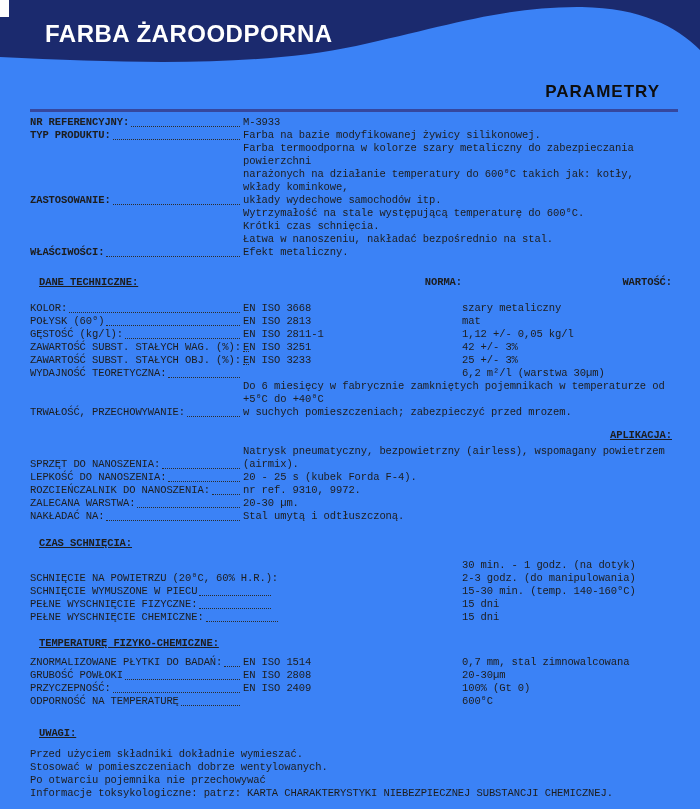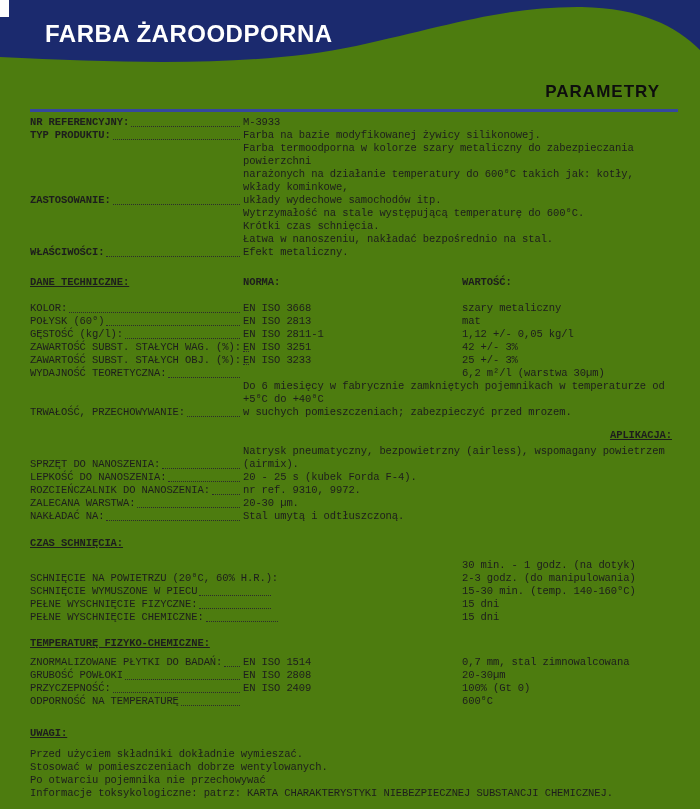--- a/index.html
+++ b/index.html
@@ -1,37 +1,37 @@
 <!DOCTYPE html>
 <html><head>
 <meta charset="utf-8">
 <style>
   html,body{margin:0;padding:0;background:#fff;}
-  .page{position:relative;width:700px;height:809px;background:#4d7c0f;overflow:hidden;
+  .page{position:relative;width:700px;height:809px;background:#3b82f6;overflow:hidden;
         font-family:"Liberation Sans","DejaVu Sans",sans-serif;color:#1d1d1d;
         font-size:10.5px;line-height:13px;letter-spacing:-0.1px;}
   .banner{position:absolute;top:0;left:0;width:700px;height:115px;}
   .title{position:absolute;top:21px;left:45px;font-size:24px;line-height:26px;
          font-weight:bold;color:#ffffff;letter-spacing:0.5px;white-space:nowrap;}
   .parametry{position:absolute;top:85px;right:40px;font-size:17px;font-weight:bold;
              color:#0e0e0e;letter-spacing:1px;}
   .rule{position:absolute;top:109px;left:30px;width:648px;height:3px;background:#35479e;}
   .content{position:absolute;top:116px;left:30px;width:642px;font-family:Liberation Mono, monospace;}
   .row{display:flex;align-items:flex-end;}
   .c1{flex:0 0 213px;display:flex;align-items:flex-end;min-width:0;}
   .c2{flex:0 0 219px;}
   .c3{flex:1 1 auto;min-width:0;}
   .czleft{flex:0 0 432px;display:flex;min-width:0;}
   .lbl{white-space:nowrap;}
   .b{font-weight:bold;}
   .lead{flex:1 1 auto;min-width:6px;border-bottom:1.5px dotted #2c2c2c;margin:0 3px 2px 2px;height:0;align-self:flex-end;}
   .leadcap{flex:0 0 72px;border-bottom:1.5px dotted #2c2c2c;margin:0 3px 2px 2px;height:0;align-self:flex-end;}
   .pre{white-space:pre-line;}
-  .sect{font-weight:bold;text-decoration:underline;white-space:nowrap;}
-  .bhdr{font-weight:bold;}
+  .sect{font-weight:bold;text-decoration:underline;white-space:nowrap;margin-left:9px;}
+  .bhdr{font-weight:bold;text-align:right;}
   .sect-dane{margin-top:17px;margin-bottom:13px;}
   .sect-apl{margin-top:10px;margin-bottom:3px;text-align:right;}
   .sect-czas{margin-top:14px;margin-bottom:9px;}
   .sect-fiz{margin-top:13px;margin-bottom:6px;}
   .sect-uwagi{margin-top:19px;margin-bottom:8px;}
   .notch{position:absolute;top:0;left:0;width:9px;height:17px;background:#fefefe;}
 </style>
 </head>
 <body>
 

